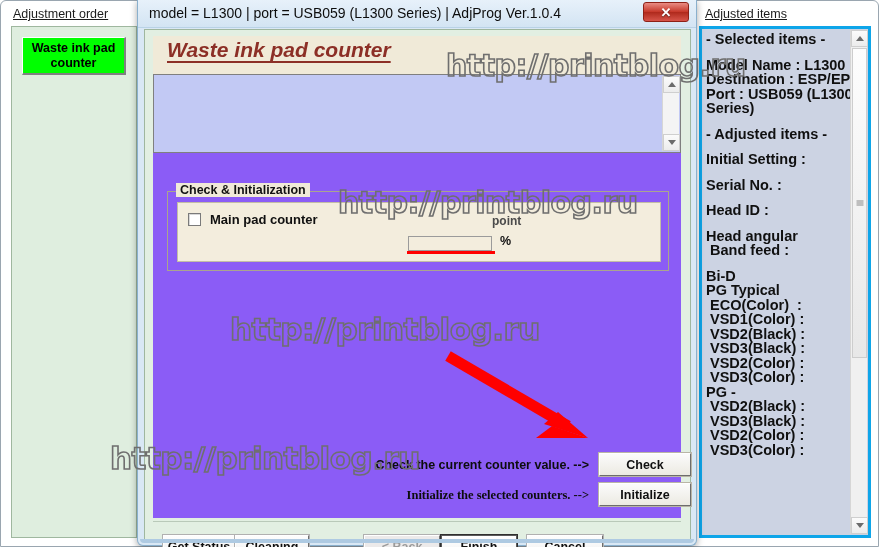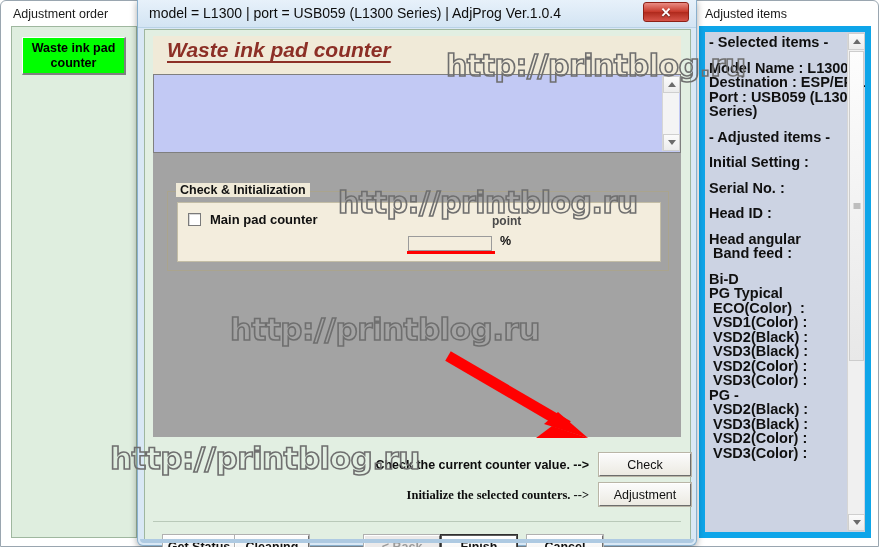--- a/index.html
+++ b/index.html
@@ -29,20 +29,21 @@
   .left-panel {
     position: absolute;
     left: 6px; top: 3px;
     width: 134px; height: 538px;
   }
   .panel-caption {
     font-size: 12.5px;
     color: #1b1b1b;
     padding: 3px 2px 3px 6px;
     white-space: nowrap;
+    text-decoration: underline;
   }
   .left-box {
     position: absolute;
     left: 4px; top: 22px;
     width: 126px; height: 512px;
     background: #dfeedf;
     border: 1px solid #9fb79f;
     box-sizing: border-box;
   }
   .green-btn {
@@ -66,21 +67,21 @@
   .right-panel {
     position: absolute;
     left: 698px; top: 3px;
     width: 178px; height: 540px;
   }
   .right-box {
     position: absolute;
     left: 0px; top: 22px;
     width: 172px; height: 512px;
     background: #ccd3e3;
-    border: 6px solid #0ea5e9;
+    border: 3px solid #0ea5e9;
     box-sizing: border-box;
     overflow: hidden;
   }
   .right-list {
     position: absolute;
     left: 4px; top: 3px;
     width: 142px;
     font-size: 14.5px;
     font-weight: bold;
     color: #101010;
@@ -205,22 +206,22 @@
     width: 528px; height: 79px;
     background: #c2c9f4;
     border: 1px solid #7f7f7f;
     box-sizing: border-box;
   }
 
   
   .beige-pane {
     position: absolute;
     left: 8px; top: 123px;
-    width: 528px; height: 284px;
-    background: #a3a3a3;
+    width: 528px; height: 365px;
+    background: #8b5cf6;
   }
 
   
   .groupbox {
     position: absolute;
     left: 14px; top: 38px;
     width: 502px; height: 80px;
     border: 1px solid #aaa48e;
     box-sizing: border-box;
   }
@@ -291,21 +292,21 @@
   .win-btn {
     position: absolute;
     background: linear-gradient(#fbfbfb,#eceae2);
     border-top: 1px solid #ffffff;
     border-left: 1px solid #ffffff;
     border-right: 1px solid #6d6d6d;
     border-bottom: 1px solid #6d6d6d;
     outline: 1px solid #b9b5a6;
     box-sizing: border-box;
     display: flex; align-items: center; justify-content: center;
-    font-size: 12.5px; font-weight: normal; color: #101010;
+    font-size: 12.5px; font-weight: bold; color: #101010;
     cursor: default;
     white-space: nowrap;
   }
   .btn-check { left: 446px; top: 300px; width: 92px; height: 23px; }
   .btn-init  { left: 446px; top: 330px; width: 92px; height: 23px; }
 
   
   .sep {
     position: absolute;
     left: 8px; top: 491px;
@@ -477,21 +478,21 @@
             </div>
             <div class="pct-underline"></div>
             <div class="pct-sign">%</div>
           </div>
         </div>
 
         <div class="act-text" style="left:96px; top:305px; width:340px;">Check the current counter value. --&gt;</div>
         <div class="win-btn btn-check">Check</div>
 
         <div class="act-text" style="left:96px; top:335px; width:340px;font-family:Liberation Serif, serif;">Initialize the selected counters. --&gt;</div>
-        <div class="win-btn btn-init">Adjustment</div>
+        <div class="win-btn btn-init">Initialize</div>
 
       </div>
 
       <div class="sep"></div>
 
       <div class="bbtn b-getstatus">Get Status</div>
       <div class="bbtn b-cleaning">Cleaning</div>
       <div class="bbtn b-back disabled">&lt; Back</div>
       <div class="bbtn b-finish default">Finish</div>
       <div class="bbtn b-cancel">Cancel</div>

